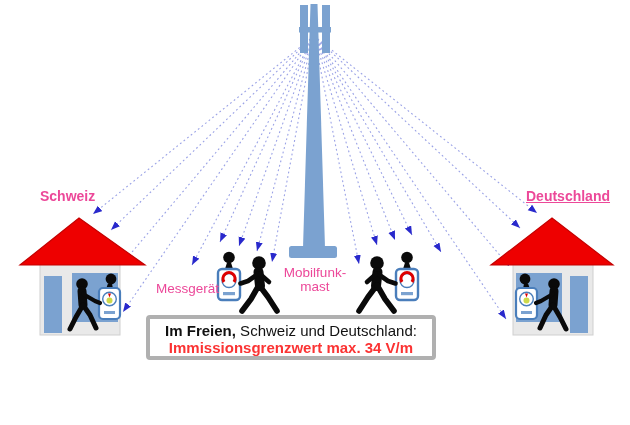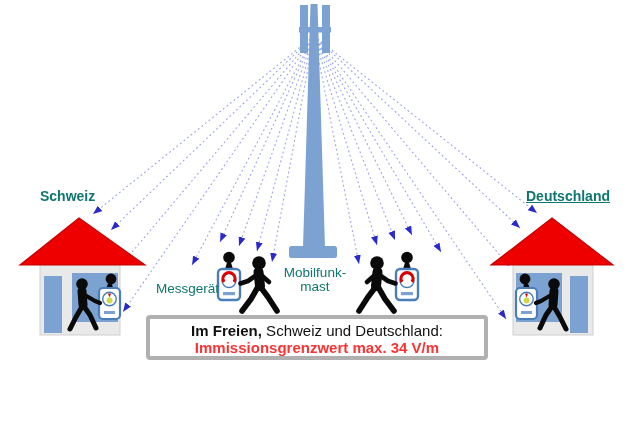--- a/index.html
+++ b/index.html
@@ -1,32 +1,32 @@
 <!DOCTYPE html>
 <html><head>
 <meta charset="utf-8">
 <style>
   html,body{margin:0;padding:0;background:#fff;}
   #stage{
     position:relative;width:630px;height:425px;overflow:hidden;
     font-family:"Liberation Sans",sans-serif;background:#ffffff;
   }
   #diagram-svg{position:absolute;left:0;top:0;}
-  .label{position:absolute;color:#0f766e;}
+  .label{position:absolute;color:#ec4899;}
   .country-label{font-size:14px;font-weight:bold;}
   .small-label{font-size:13.5px;text-align:center;}
   .mast-label{width:70px;text-align:center;line-height:14px;}
   .info-box{
     position:absolute;background:#ffffff;border:4px solid #b0b0b0;border-radius:4px;
     box-sizing:border-box;text-align:center;
   }
   .box-line1{font-size:15px;color:#111;white-space:pre;line-height:17px;margin-top:3px;}
   .box-line1 .b{font-weight:bold;}
   .value-line{font-size:15px;font-weight:bold;color:#fb3333;white-space:pre;line-height:18px;}
-  #outdoor-box{left:146px;top:315px;width:342px;height:45px;}
+  #outdoor-box{left:146px;top:315px;width:290px;height:45px;}
   #indoor-box{left:38px;top:368px;width:553px;height:49px;}
   #indoor-box .box-line1{margin-top:4px;}
   .flag{position:absolute;}
   #swiss-flag{left:4px;top:4px;}
   #german-flag{right:3px;top:3px;}
 </style>
 </head>
 <body>
 
 <div id="stage">

